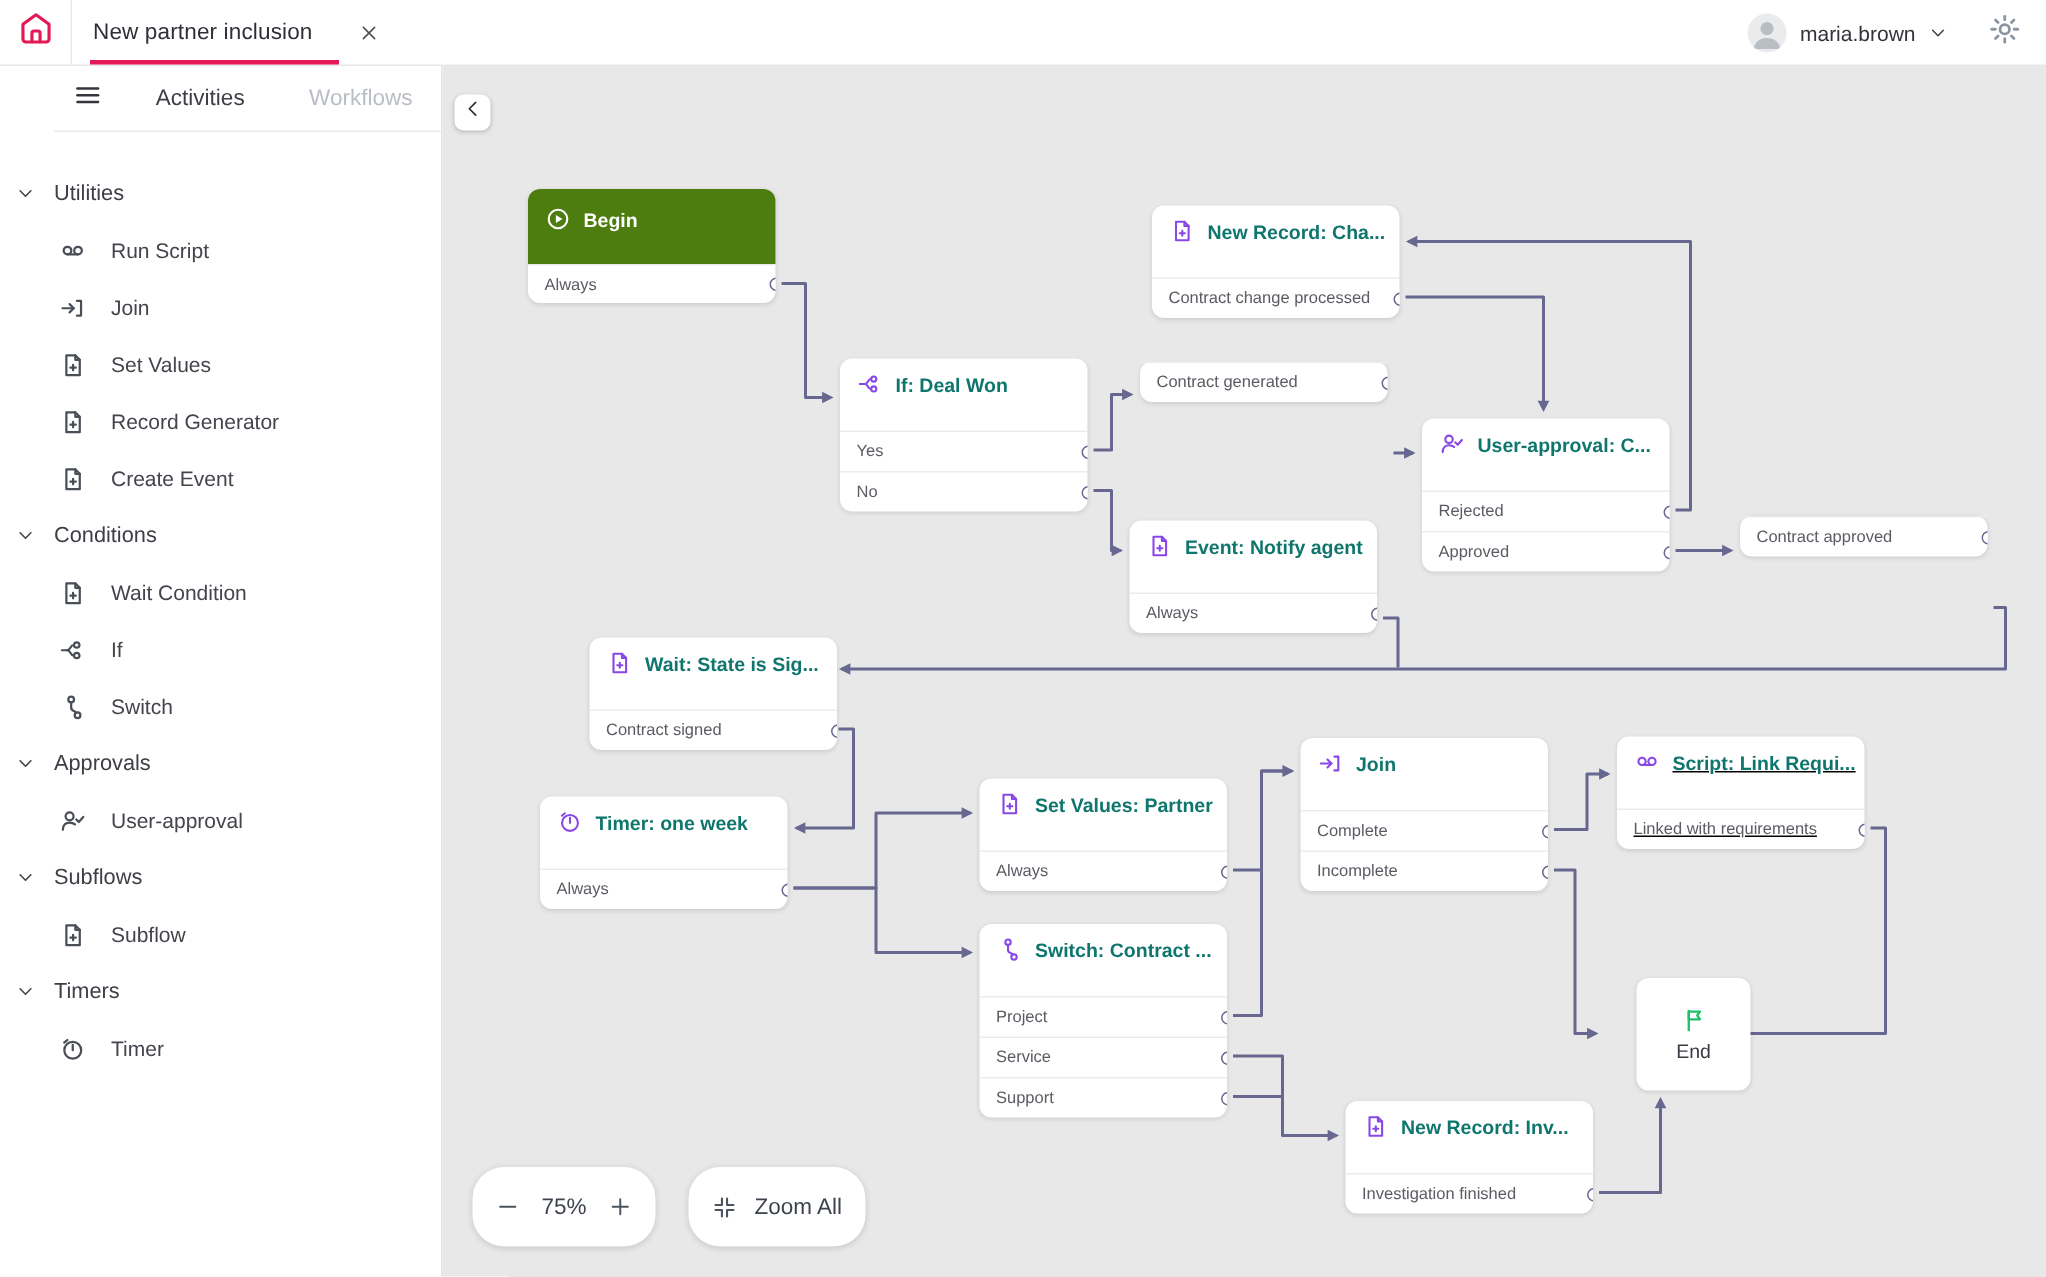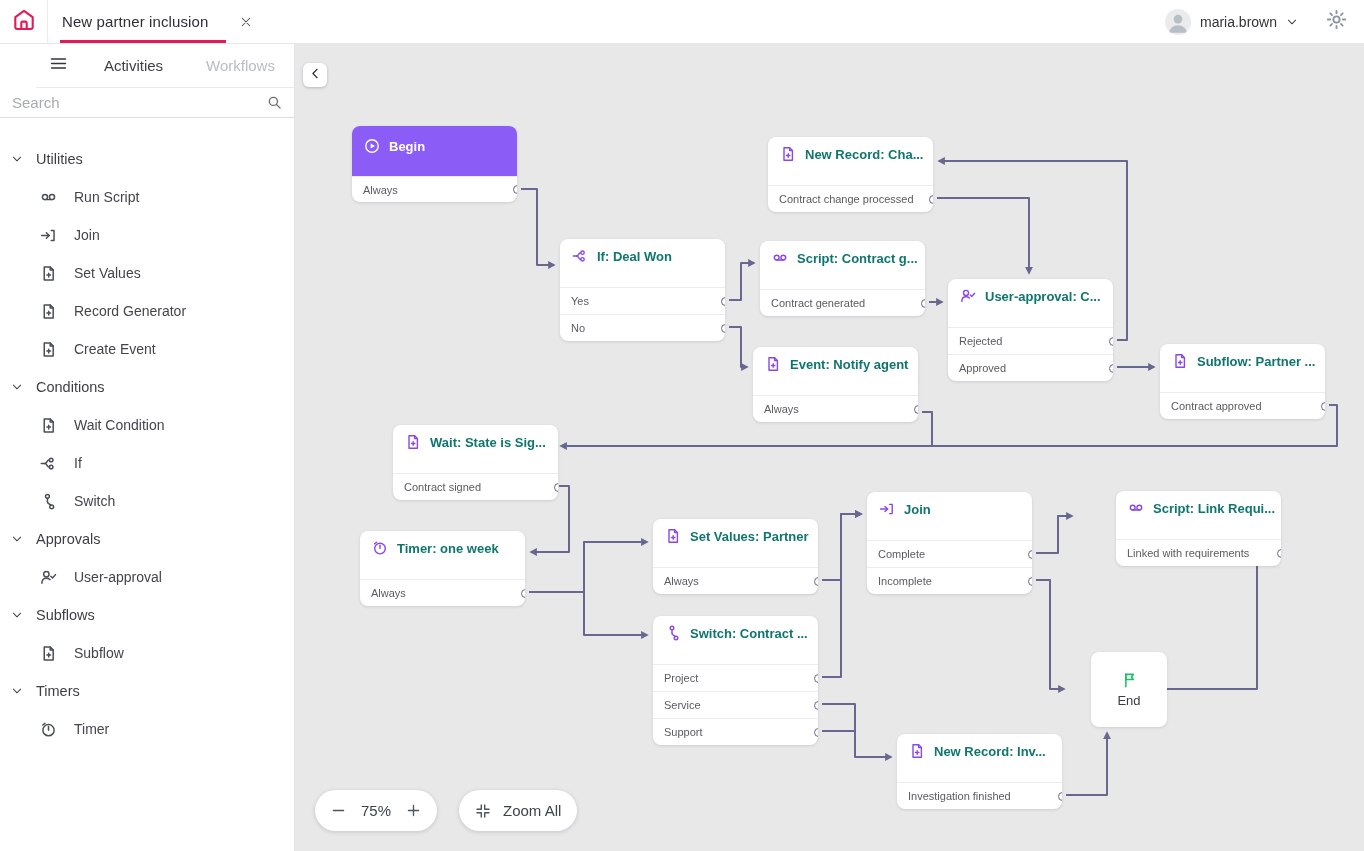--- a/index.html
+++ b/index.html
@@ -57,41 +57,41 @@
   .canvas { position:relative; width:1069px; height:807px; background:#e8e8e9; overflow:hidden; }
   #edges { position:absolute; left:0; top:0; z-index:1; }
   #nodes { position:absolute; left:0; top:0; z-index:2; }
 
   .node { position:absolute; background:#fff; border-radius:8px;
     box-shadow:0 1px 3px rgba(40,40,60,.14); cursor:pointer; }
   .node-header { height:48px; display:flex; align-items:center; gap:9px;
     padding:0 12px 14px; font-size:13px; font-weight:700; color:#0f766e;
     white-space:nowrap; overflow:hidden; }
   .node-header .nic { display:flex; color:#8a47e8; flex:none; }
-  .node.start .node-header { height:50px; background:#8b5cf6; color:#fff;
+  .node.start .node-header { height:50px; background:#4d7c0f; color:#fff;
     border-radius:8px 8px 0 0; padding-bottom:10px; }
   .node.start .node-header .nic { color:#fff; }
   .node-row { position:relative; height:27px; line-height:26px;
     border-top:1px solid #ececee; padding:0 11px; font-size:11px; color:#5a5b63;
     white-space:nowrap; overflow:hidden; }
   .node.start .node-row { height:26px; }
   .port { position:absolute; right:-5px; top:50%; margin-top:-4.5px; width:9px; height:9px;
     border-radius:50%; background:#fff; border:1.8px solid #67678f; }
   .node.endnode { width:76px; height:75px; display:flex; flex-direction:column;
     align-items:center; justify-content:center; gap:4px;margin-left:21px; }
   .node.endnode .flag { color:#1fc06a; display:flex; }
   .node.endnode .end-label { font-size:13px; color:#3a3b44; }
 
   .collapse-btn { position:absolute; left:8px; top:19px; width:24px; height:24px;
     background:#fff; border-radius:6px; box-shadow:0 1px 3px rgba(40,40,60,.25);
     display:flex; align-items:center; justify-content:center; color:#2e2f37;
     cursor:pointer; z-index:4; }
 
   .zoom-controls { position:absolute; left:20px; bottom:20px; display:flex; gap:22px; z-index:4; }
-  .pill { height:41px; background:#fff; border-radius:21px;
+  .pill { height:53px; background:#fff; border-radius:21px;
     box-shadow:0 1px 4px rgba(40,40,60,.18); display:flex; align-items:center;
     padding:0 16px; gap:12px; font-size:15px; color:#3d434c; cursor:pointer; }
   .pill .pbtn { display:flex; color:#4a5560; cursor:pointer; }
   .zoom-val { min-width:36px; text-align:center; }
 </style>
 </head>
 <body>
 
 <div class="topbar">
   <div class="home-btn">
@@ -149,29 +149,20 @@
               <g fill="none" stroke="currentColor" stroke-width="1.4" stroke-linecap="round" stroke-linejoin="round">
                 <path d="M2.2 4.2 H13.8"></path>
                 <path d="M2.2 8 H13.8"></path>
                 <path d="M2.2 11.8 H13.8"></path>
               </g>
             </svg></span>
       </div>
       <div class="side-tab active">Activities</div>
       <div class="side-tab">Workflows</div>
     </div>
-    <div class="search-row">
-      <input placeholder="Search" style="">
-      <span class="search-ic">
-          <svg width="15" height="15" viewBox="0 0 16 16">
-            <circle fill="none" stroke="currentColor" stroke-width="1.4" stroke-linecap="round" stroke-linejoin="round" cx="6.8" cy="6.8" r="4.3"></circle>
-            <path fill="none" stroke="currentColor" stroke-width="1.4" stroke-linecap="round" stroke-linejoin="round" d="M10.1 10.1 L14 14"></path>
-          </svg>
-        </span>
-    </div>
     <div class="palette" id="palette">
         <div class="pal-section">
           <span class="chev">
             <svg width="12" height="12" viewBox="0 0 16 16">
               <path fill="none" stroke="currentColor" stroke-width="1.4" stroke-linecap="round" stroke-linejoin="round" d="M3.2 5.6 L8 10.4 L12.8 5.6"></path>
             </svg>
           </span>
           <span class="lbl">Utilities</span>
         </div>
         <div class="pal-item">
@@ -388,100 +379,80 @@
                 <circle fill="none" stroke="currentColor" stroke-width="1.4" stroke-linecap="round" stroke-linejoin="round" cx="10.5" cy="4.7" r="1.7"></circle>
                 <circle fill="none" stroke="currentColor" stroke-width="1.4" stroke-linecap="round" stroke-linejoin="round" cx="10.5" cy="11.3" r="1.7"></circle>
               </svg>
             </span>
             <span>If: Deal Won</span>
           </div>
           <div class="node-row">Yes<span class="port"></span></div>
           <div class="node-row">No<span class="port"></span></div>
         </div>
         <div class="node" style="left: 465px; top: 197px; width: 165px;">
-          <div class="node-header">
-            <span class="nic">
-              <svg width="16" height="16" viewBox="0 0 16 16">
-                <circle fill="none" stroke="currentColor" stroke-width="1.4" stroke-linecap="round" stroke-linejoin="round" cx="4.7" cy="7.6" r="2.4"></circle>
-                <circle fill="none" stroke="currentColor" stroke-width="1.4" stroke-linecap="round" stroke-linejoin="round" cx="11.3" cy="7.6" r="2.4"></circle>
-                <path fill="none" stroke="currentColor" stroke-width="1.4" stroke-linecap="round" stroke-linejoin="round" d="M4.7 10 H11.3"></path>
-              </svg>
-            </span>
-            <span>Script: Contract g...</span>
-          </div>
           <div class="node-row">Contract generated<span class="port"></span></div>
         </div>
         <div class="node" style="left: 653px; top: 235px; width: 165px;">
           <div class="node-header">
             <span class="nic">
               <svg width="16" height="16" viewBox="0 0 16 16">
                 <circle fill="none" stroke="currentColor" stroke-width="1.4" stroke-linecap="round" stroke-linejoin="round" cx="6" cy="4.9" r="2.5"></circle>
                 <path fill="none" stroke="currentColor" stroke-width="1.4" stroke-linecap="round" stroke-linejoin="round" d="M1.8 13.4 C1.8 10 4 8.8 6 8.8 C7.3 8.8 8.5 9.2 9.4 10"></path>
                 <path fill="none" stroke="currentColor" stroke-width="1.4" stroke-linecap="round" stroke-linejoin="round" d="M10.2 6.9 L11.8 8.5 L14.6 5.3"></path>
               </svg>
             </span>
             <span>User-approval: C...</span>
           </div>
           <div class="node-row">Rejected<span class="port"></span></div>
           <div class="node-row">Approved<span class="port"></span></div>
         </div>
         <div class="node" style="left: 865px; top: 300px; width: 165px;">
+          <div class="node-row">Contract approved<span class="port"></span></div>
+        </div>
+        <div class="node" style="left: 458px; top: 303px; width: 165px;">
           <div class="node-header">
             <span class="nic">
               <svg width="16" height="16" viewBox="0 0 16 16">
                 <path fill="none" stroke="currentColor" stroke-width="1.4" stroke-linecap="round" stroke-linejoin="round" d="M4 1.8 H9.6 L12.4 4.6 V14.2 H4 Z"></path>
                 <path fill="none" stroke="currentColor" stroke-width="1.4" stroke-linecap="round" stroke-linejoin="round" d="M9.6 1.8 V4.6 H12.4"></path>
                 <path fill="none" stroke="currentColor" stroke-width="1.4" stroke-linecap="round" stroke-linejoin="round" d="M8.2 7.8 V11.2 M6.5 9.5 H9.9"></path>
               </svg>
             </span>
-            <span>Subflow: Partner ...</span>
-          </div>
-          <div class="node-row">Contract approved<span class="port"></span></div>
-        </div>
-        <div class="node" style="left: 458px; top: 303px; width: 165px;">
+            <span>Event: Notify agent</span>
+          </div>
+          <div class="node-row">Always<span class="port"></span></div>
+        </div>
+        <div class="node" style="left: 98px; top: 381px; width: 165px;">
           <div class="node-header">
             <span class="nic">
               <svg width="16" height="16" viewBox="0 0 16 16">
                 <path fill="none" stroke="currentColor" stroke-width="1.4" stroke-linecap="round" stroke-linejoin="round" d="M4 1.8 H9.6 L12.4 4.6 V14.2 H4 Z"></path>
                 <path fill="none" stroke="currentColor" stroke-width="1.4" stroke-linecap="round" stroke-linejoin="round" d="M9.6 1.8 V4.6 H12.4"></path>
                 <path fill="none" stroke="currentColor" stroke-width="1.4" stroke-linecap="round" stroke-linejoin="round" d="M8.2 7.8 V11.2 M6.5 9.5 H9.9"></path>
               </svg>
             </span>
-            <span>Event: Notify agent</span>
-          </div>
-          <div class="node-row">Always<span class="port"></span></div>
-        </div>
-        <div class="node" style="left: 98px; top: 381px; width: 165px;">
-          <div class="node-header">
-            <span class="nic">
-              <svg width="16" height="16" viewBox="0 0 16 16">
-                <path fill="none" stroke="currentColor" stroke-width="1.4" stroke-linecap="round" stroke-linejoin="round" d="M4 1.8 H9.6 L12.4 4.6 V14.2 H4 Z"></path>
-                <path fill="none" stroke="currentColor" stroke-width="1.4" stroke-linecap="round" stroke-linejoin="round" d="M9.6 1.8 V4.6 H12.4"></path>
-                <path fill="none" stroke="currentColor" stroke-width="1.4" stroke-linecap="round" stroke-linejoin="round" d="M8.2 7.8 V11.2 M6.5 9.5 H9.9"></path>
-              </svg>
-            </span>
             <span>Wait: State is Sig...</span>
           </div>
           <div class="node-row">Contract signed<span class="port"></span></div>
         </div>
         <div class="node" style="left: 572px; top: 448px; width: 165px;">
           <div class="node-header">
             <span class="nic">
               <svg width="16" height="16" viewBox="0 0 16 16">
                 <path fill="none" stroke="currentColor" stroke-width="1.4" stroke-linecap="round" stroke-linejoin="round" d="M1.6 8 H8.6"></path>
                 <path fill="none" stroke="currentColor" stroke-width="1.4" stroke-linecap="round" stroke-linejoin="round" d="M6 5.4 L8.6 8 L6 10.6"></path>
                 <path fill="none" stroke="currentColor" stroke-width="1.4" stroke-linecap="round" stroke-linejoin="round" d="M10.6 3.4 H13.2 V12.6 H10.6"></path>
               </svg>
             </span>
             <span>Join</span>
           </div>
           <div class="node-row">Complete<span class="port"></span></div>
           <div class="node-row">Incomplete<span class="port"></span></div>
         </div>
-        <div class="node" style="left: 821px; top: 447px; width: 165px;">
+        <div class="node" style="left: 783px; top: 447px; width: 165px; text-decoration: underline;">
           <div class="node-header">
             <span class="nic">
               <svg width="16" height="16" viewBox="0 0 16 16">
                 <circle fill="none" stroke="currentColor" stroke-width="1.4" stroke-linecap="round" stroke-linejoin="round" cx="4.7" cy="7.6" r="2.4"></circle>
                 <circle fill="none" stroke="currentColor" stroke-width="1.4" stroke-linecap="round" stroke-linejoin="round" cx="11.3" cy="7.6" r="2.4"></circle>
                 <path fill="none" stroke="currentColor" stroke-width="1.4" stroke-linecap="round" stroke-linejoin="round" d="M4.7 10 H11.3"></path>
               </svg>
             </span>
             <span>Script: Link Requi...</span>
           </div>

